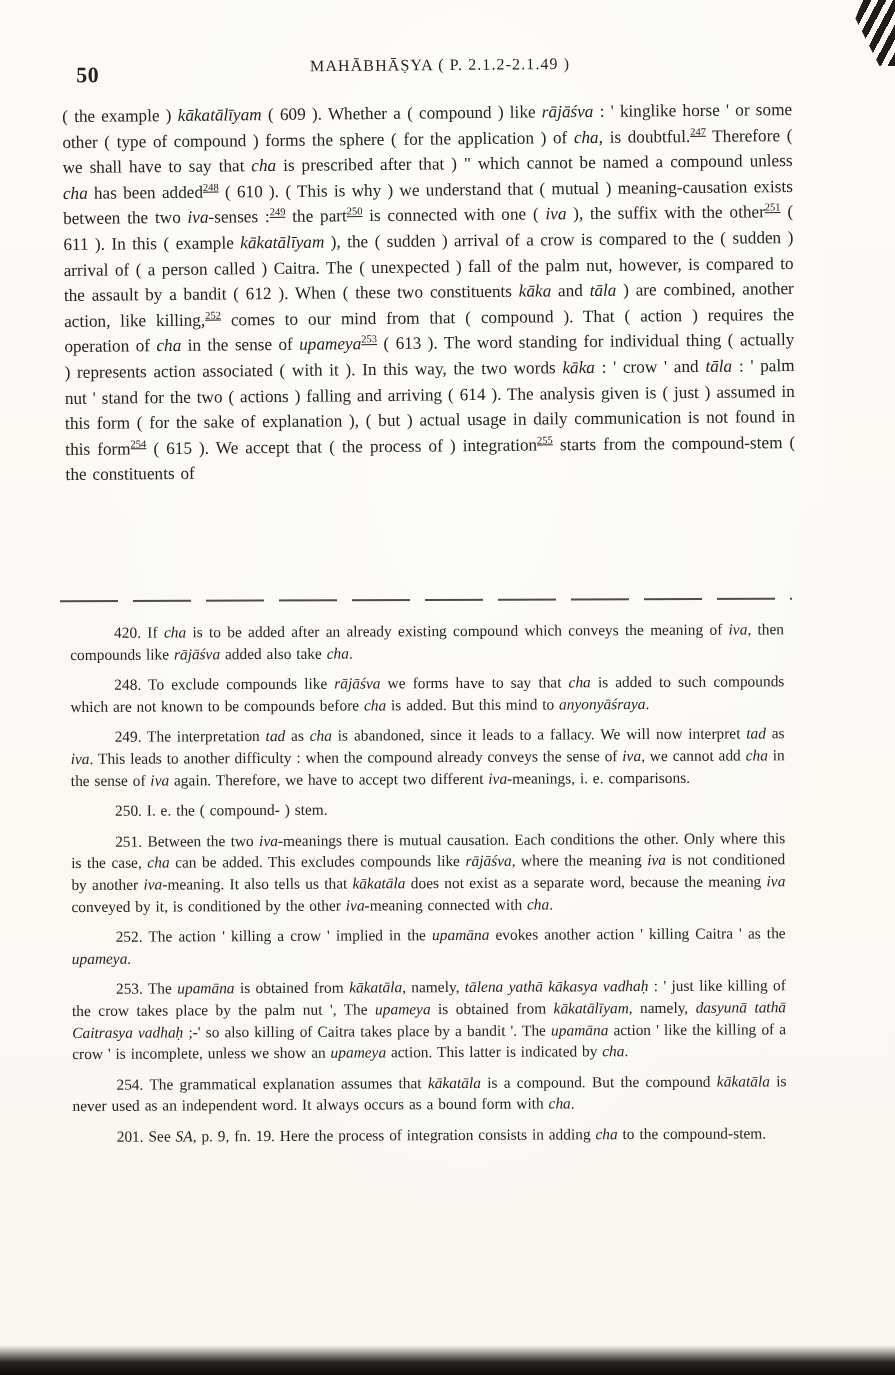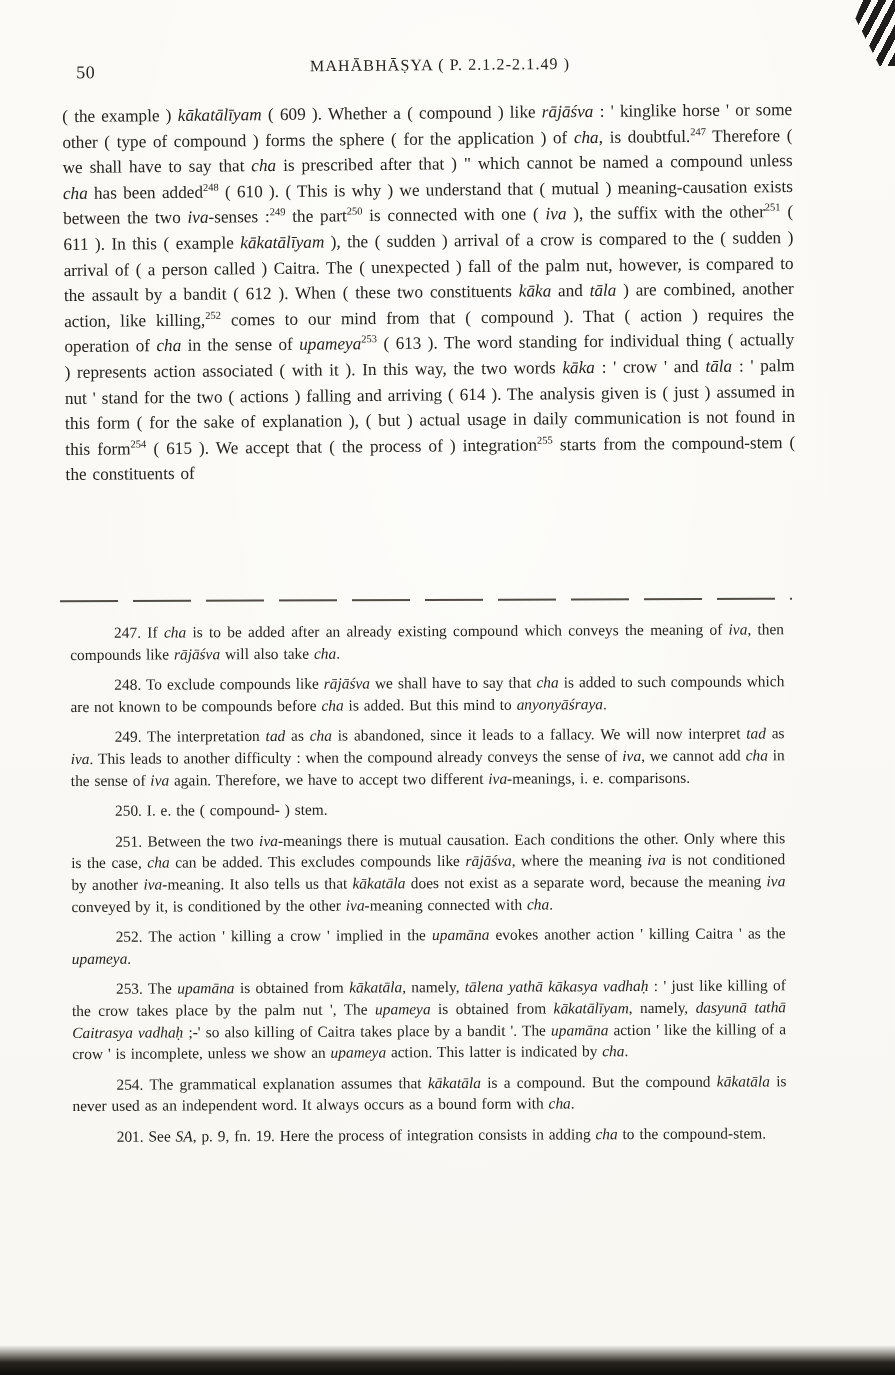--- a/index.html
+++ b/index.html
@@ -13,21 +13,21 @@
   .page { position: absolute; inset: 0; }
   .paper-tone {
     position: absolute; inset: 0; pointer-events: none;
     background:
       radial-gradient(ellipse at 52% 30%, rgba(255,255,255,0.55), rgba(255,255,255,0) 65%),
       linear-gradient(180deg, #fbfaf6 0%, #f8f7f2 100%);
   }
 
   
   .page-header { position: absolute; top: 52px; left: 0; width: 100%; transform: rotate(-0.5deg); }
-  .page-number { position: absolute; left: 76px; top: 7px; font-weight: normal; font-size: 18px; letter-spacing: .5px; }
+  .page-number { position: absolute; left: 76px; top: 7px; font-weight: bold; font-size: 22px; letter-spacing: .5px; }
   .header-title {
     position: absolute; left: 110px; width: 660px; top: 4px;
     text-align: center; font-size: 16px; letter-spacing: 1.1px;
   }
 
   
   .body-text { position: absolute; top: 104px; left: 62px; width: 730px; transform: rotate(-0.55deg); transform-origin: 0 0; }
   .body-para { margin: 0; font-size: 17.2px; line-height: 25.6px; text-align: justify; word-spacing: 1.6px; }
 
   
@@ -35,21 +35,21 @@
     position: absolute; top: 599px; left: 60px; width: 732px; height: 2px;
     background: repeating-linear-gradient(90deg, #514c45 0 58px, rgba(0,0,0,0) 58px 73px);
     transform: rotate(-0.2deg);
   }
 
   
   .footnotes { position: absolute; top: 622px; left: 70px; width: 714px; transform: rotate(-0.3deg); transform-origin: 0 0; }
   .footnote { margin: 0 0 9px 0; font-size: 15.4px; line-height: 21.6px; text-align: justify; text-indent: 44px; word-spacing: 1px; }
 
   .it { font-style: italic; }
-  sup { font-size: 10.5px; line-height: 0; vertical-align: super; }
+  sup { font-size: 10.5px; line-height: 0; vertical-align: super; text-decoration: underline; }
 
   
   .artifact-top-right {
     position: absolute; top: 0; right: 0; width: 46px; height: 66px; opacity: .95;
     background: repeating-linear-gradient(118deg, #131210 0 7px, rgba(19,18,16,0) 7px 13px);
     clip-path: polygon(30% 0, 100% 0, 100% 100%, 66% 100%, 14% 28%);
   }
   .artifact-bottom {
     position: absolute; left: 0; right: 0; bottom: 0; height: 30px;
     background: linear-gradient(180deg, rgba(150,147,140,0) 0%, rgba(150,147,140,.9) 26%, #27231e 58%, #0e0d0b 100%);
@@ -68,22 +68,22 @@
     <span class="header-title">MAHĀBHĀṢYA ( P. 2.1.2-2.1.49 )</span>
   </header>
 
   <main class="body-text">
     <p class="body-para"><span>( the example ) </span><span class="it">kākatālīyam</span><span> ( 609 ).  Whether a ( compound ) like </span><span class="it">rājāśva</span><span> : ' kinglike horse ' or some other ( type of compound ) forms the sphere ( for the application ) of </span><span class="it">cha</span><span>, is doubtful.</span><sup>247</sup><span>  Therefore ( we shall have to say that </span><span class="it">cha</span><span> is prescribed after that ) " which cannot be named a compound unless </span><span class="it">cha</span><span> has been added</span><sup>248</sup><span> ( 610 ).  ( This is why ) we understand that ( mutual ) meaning-causation exists between the two </span><span class="it">iva</span><span>-senses :</span><sup>249</sup><span> the part</span><sup>250</sup><span> is connected with one ( </span><span class="it">iva</span><span> ), the suffix with the other</span><sup>251</sup><span> ( 611 ).  In this ( example </span><span class="it">kākatālīyam</span><span> ), the ( sudden ) arrival of a crow is compared to the ( sudden ) arrival of ( a person called ) Caitra.  The ( unexpected ) fall of the palm nut, however, is compared to the assault by a bandit ( 612 ).  When ( these two constituents </span><span class="it">kāka</span><span> and </span><span class="it">tāla</span><span> ) are combined, another action, like killing,</span><sup>252</sup><span> comes to our mind from that ( compound ).  That ( action ) requires the operation of </span><span class="it">cha</span><span> in the sense of </span><span class="it">upameya</span><sup>253</sup><span> ( 613 ).  The word standing for individual thing ( actually ) represents action associated ( with it ).  In this way, the two words </span><span class="it">kāka</span><span> : ' crow ' and </span><span class="it">tāla</span><span> : ' palm nut ' stand for the two ( actions ) falling and arriving ( 614 ).  The analysis given is ( just ) assumed in this form ( for the sake of explanation ), ( but ) actual usage in daily communication is not found in this form</span><sup>254</sup><span> ( 615 ).  We accept that ( the process of ) integration</span><sup>255</sup><span> starts from the compound-stem ( the constituents of</span></p>
   </main>
 
   <div class="fn-separator"></div>
 
   <section class="footnotes">
-    <p class="footnote"><span>247.  If </span><span class="it">cha</span><span> is to be added after an already existing compound which conveys the meaning of </span><span class="it">iva</span><span>, then compounds like </span><span class="it">rājāśva</span><span> will also take </span><span class="it">cha</span><span>.</span></p>
-    <p class="footnote"><span>248.  To exclude compounds like </span><span class="it">rājāśva</span><span> we shall have to say that </span><span class="it">cha</span><span> is added to such compounds which are not known to be compounds before </span><span class="it">cha</span><span> is added.  But this mind to </span><span class="it">anyonyāśraya</span><span>.</span></p>
+    <p class="footnote"><span>420.  If </span><span class="it">cha</span><span> is to be added after an already existing compound which conveys the meaning of </span><span class="it">iva</span><span>, then compounds like </span><span class="it">rājāśva</span><span> added also take </span><span class="it">cha</span><span>.</span></p>
+    <p class="footnote"><span>248.  To exclude compounds like </span><span class="it">rājāśva</span><span> we forms have to say that </span><span class="it">cha</span><span> is added to such compounds which are not known to be compounds before </span><span class="it">cha</span><span> is added.  But this mind to </span><span class="it">anyonyāśraya</span><span>.</span></p>
     <p class="footnote"><span>249.  The interpretation </span><span class="it">tad</span><span> as </span><span class="it">cha</span><span> is abandoned, since it leads to a fallacy.  We will now interpret </span><span class="it">tad</span><span> as </span><span class="it">iva</span><span>.  This leads to another difficulty : when the compound already conveys the sense of </span><span class="it">iva</span><span>, we cannot add </span><span class="it">cha</span><span> in the sense of </span><span class="it">iva</span><span> again.  Therefore, we have to accept two different </span><span class="it">iva</span><span>-meanings, i. e. comparisons.</span></p>
     <p class="footnote"><span>250.  I. e. the ( compound- ) stem.</span></p>
     <p class="footnote"><span>251.  Between the two </span><span class="it">iva</span><span>-meanings there is mutual causation.  Each conditions the other.  Only where this is the case, </span><span class="it">cha</span><span> can be added.  This excludes compounds like </span><span class="it">rājāśva</span><span>, where the meaning </span><span class="it">iva</span><span> is not conditioned by another </span><span class="it">iva</span><span>-meaning.  It also tells us that </span><span class="it">kākatāla</span><span> does not exist as a separate word, because the meaning </span><span class="it">iva</span><span> conveyed by it, is conditioned by the other </span><span class="it">iva</span><span>-meaning connected with </span><span class="it">cha</span><span>.</span></p>
     <p class="footnote"><span>252.  The action ' killing a crow ' implied in the </span><span class="it">upamāna</span><span> evokes another action ' killing Caitra ' as the </span><span class="it">upameya</span><span>.</span></p>
     <p class="footnote"><span>253.  The </span><span class="it">upamāna</span><span> is obtained from </span><span class="it">kākatāla</span><span>, namely, </span><span class="it">tālena yathā kākasya vadhaḥ</span><span> : ' just like killing of the crow takes place by the palm nut ',  The </span><span class="it">upameya</span><span> is obtained from </span><span class="it">kākatālīyam</span><span>, namely, </span><span class="it">dasyunā tathā Caitrasya vadhaḥ</span><span> ;-' so also killing of Caitra takes place by a bandit '.  The </span><span class="it">upamāna</span><span> action ' like the killing of a crow ' is incomplete, unless we show an </span><span class="it">upameya</span><span> action.  This latter is indicated by </span><span class="it">cha</span><span>.</span></p>
     <p class="footnote"><span>254.  The grammatical explanation assumes that </span><span class="it">kākatāla</span><span> is a compound.  But the compound </span><span class="it">kākatāla</span><span> is never used as an independent word.  It always occurs as a bound form with </span><span class="it">cha</span><span>.</span></p>
     <p class="footnote"><span>201.  See </span><span class="it">SA</span><span>, p. 9, fn. 19.  Here the process of integration consists in adding </span><span class="it">cha</span><span> to the compound-stem.</span></p>
   </section>
 
   <div class="artifact-bottom"></div>

